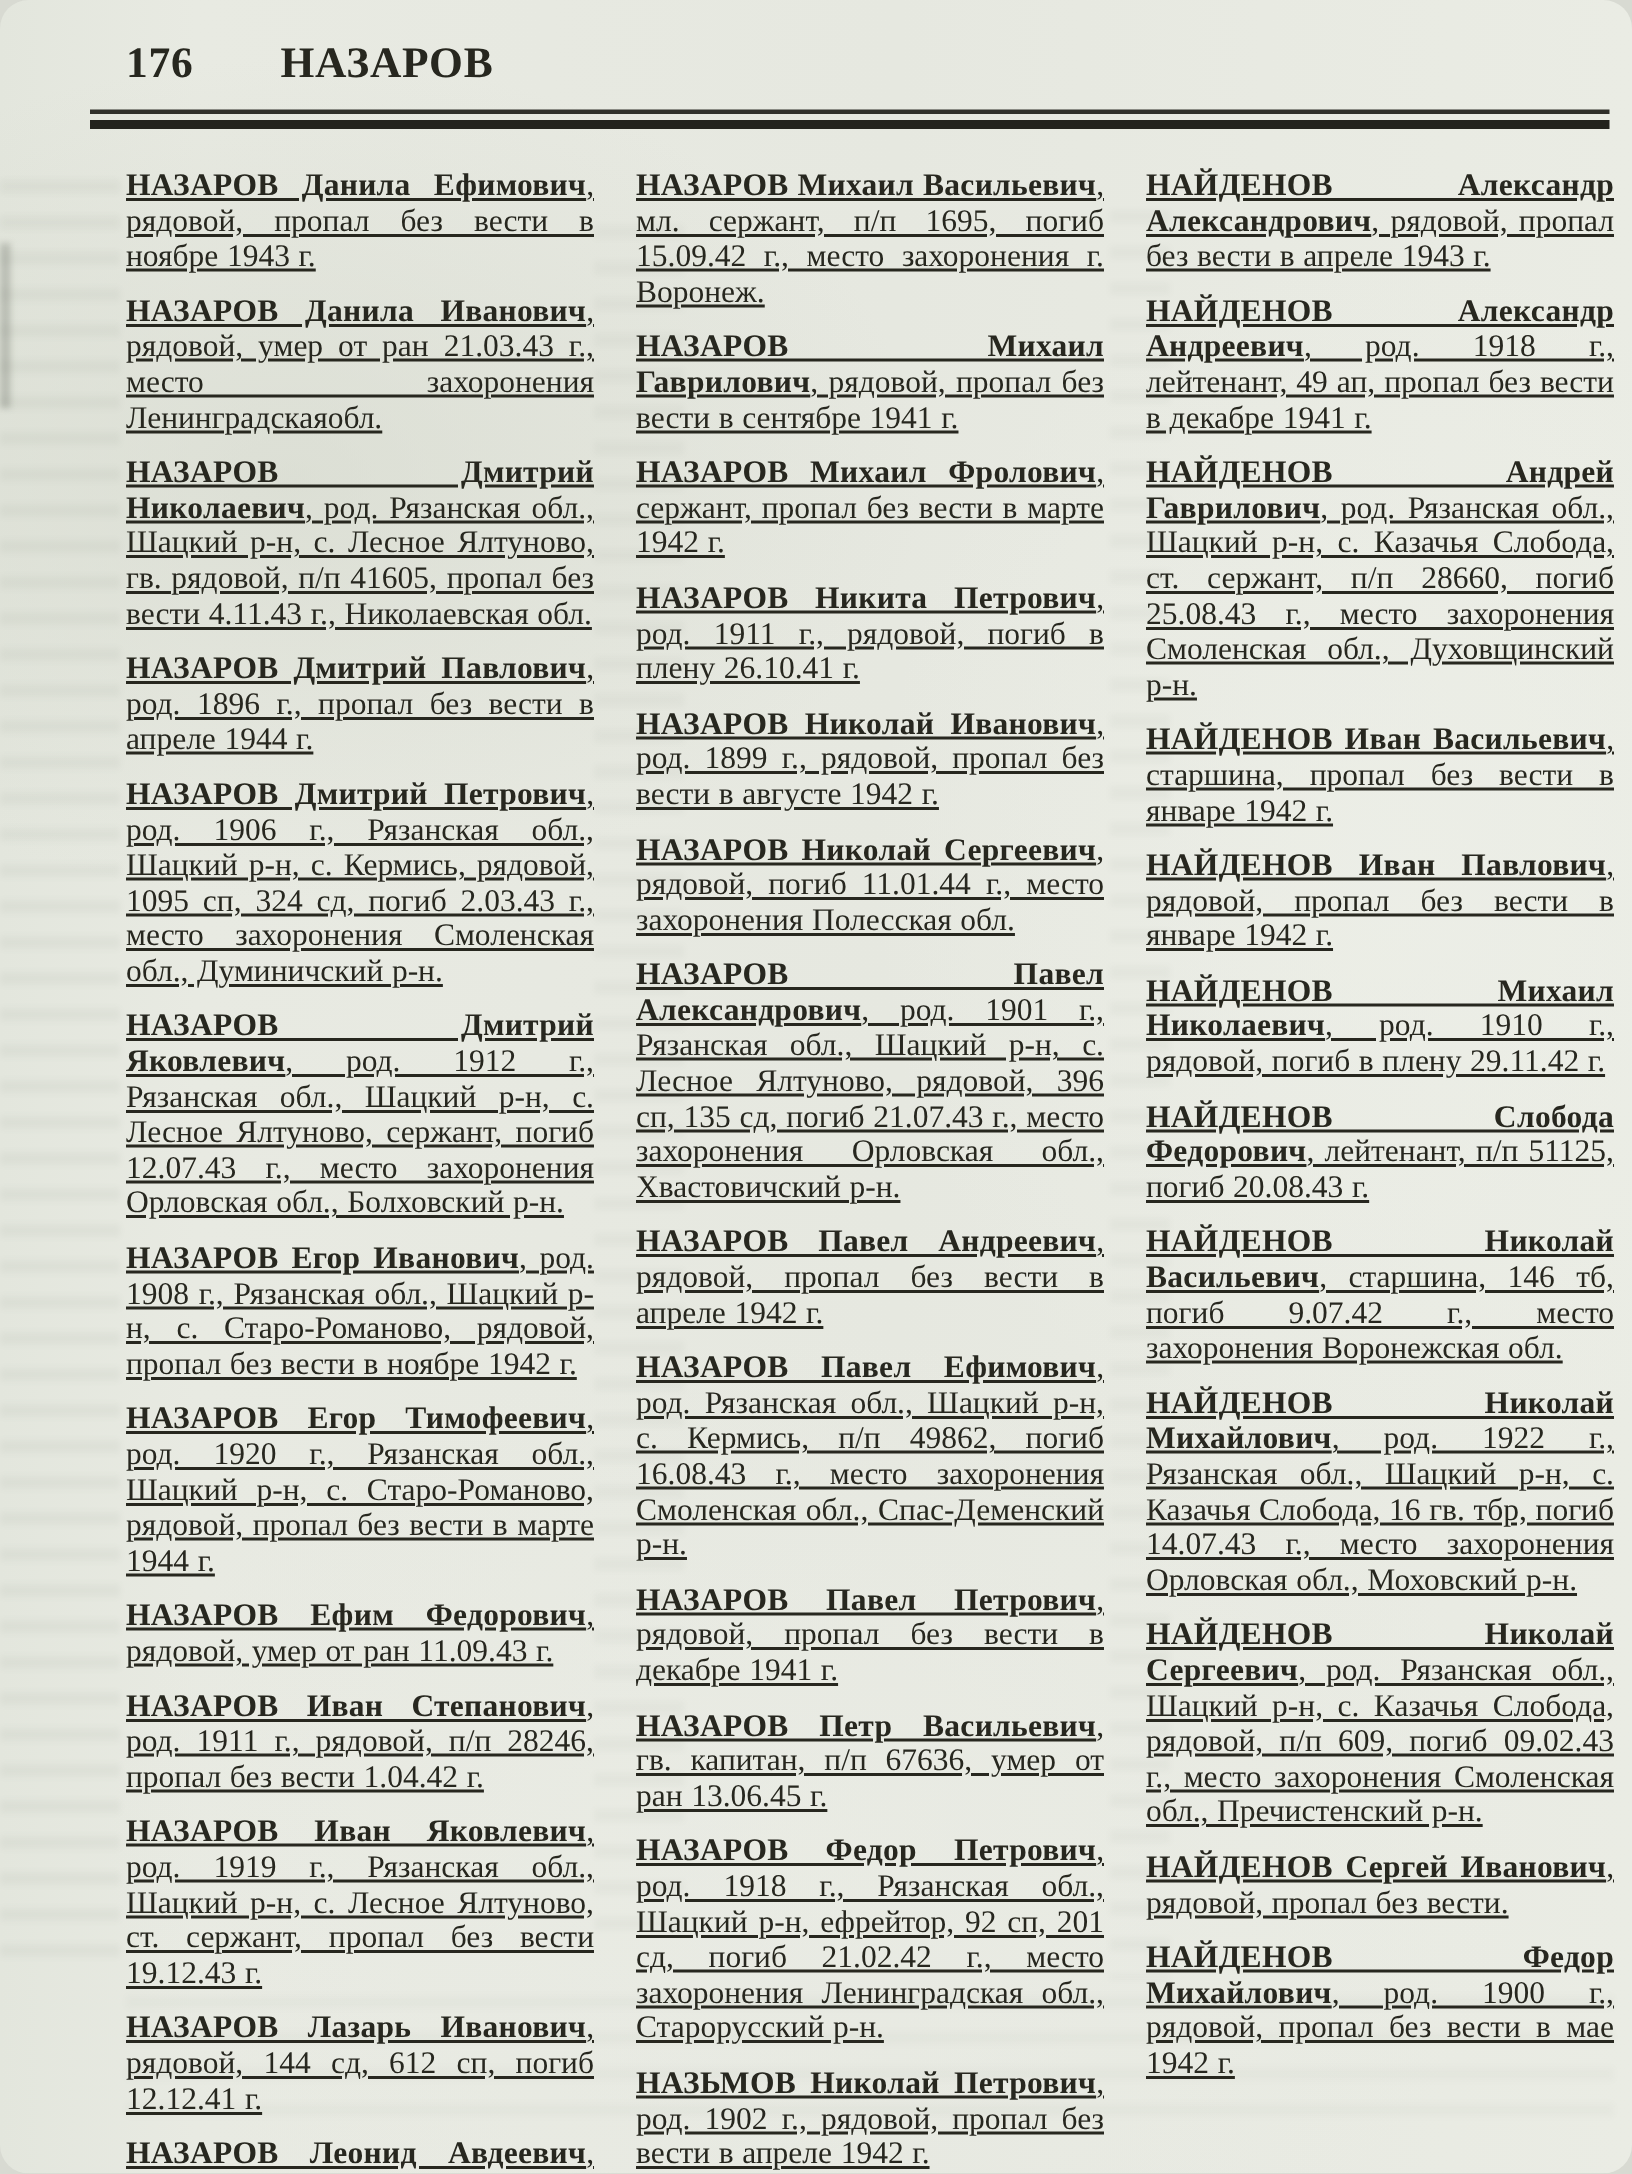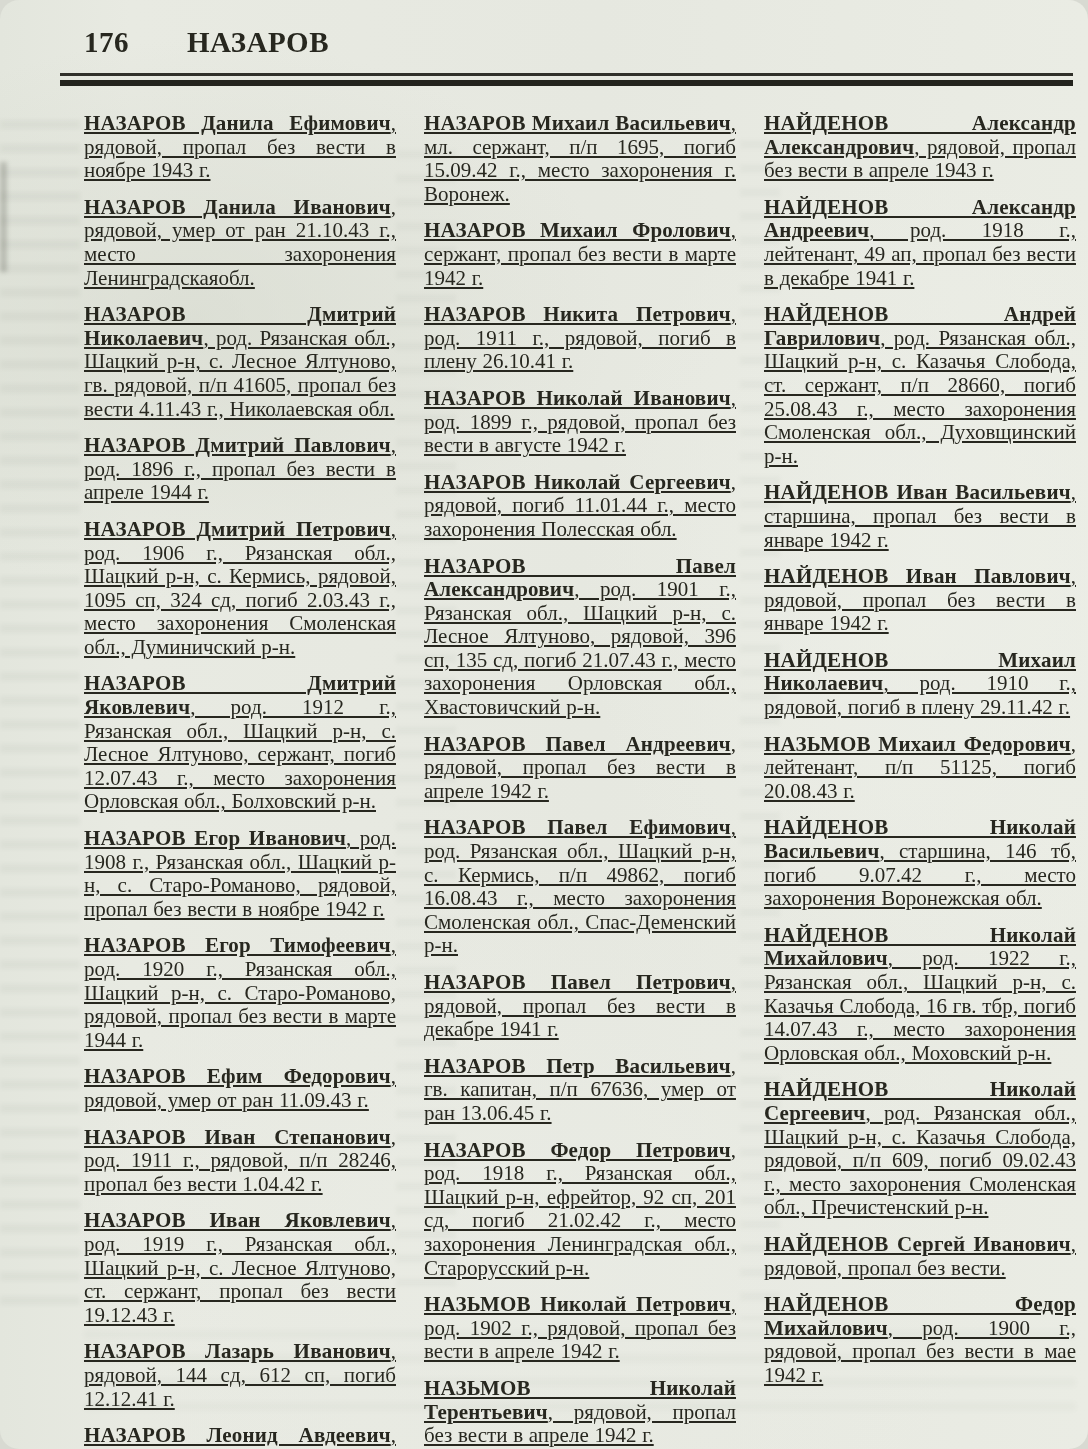--- a/index.html
+++ b/index.html
@@ -103,21 +103,21 @@
   <div class="rule">
     <div class="thin"></div>
     <div class="gap"></div>
     <div class="thick"></div>
   </div>
 
   <main class="columns">
     <section class="col">
     <p class="entry"><b class="entry-name">НАЗАРОВ Данила Ефимович</b><span class="entry-details">, рядовой, пропал без вести в ноябре 1943 г.</span></p>
 
-    <p class="entry"><b class="entry-name">НАЗАРОВ Данила Иванович</b><span class="entry-details">, рядовой, умер от ран 21.10.43 г., место захоронения Ленинградскаяобл.</span></p>
+    <p class="entry"><b class="entry-name">НАЗАРОВ Данила Иванович</b><span class="entry-details">, рядовой, умер от ран 21.03.43 г., место захоронения Ленинградскаяобл.</span></p>
 
     <p class="entry"><b class="entry-name">НАЗАРОВ Дмитрий Николаевич</b><span class="entry-details">, род. Рязанская обл., Шацкий р-н, с. Лесное Ялтуново, гв. рядовой, п/п 41605, пропал без вести 4.11.43 г., Николаевская обл.</span></p>
 
     <p class="entry"><b class="entry-name">НАЗАРОВ Дмитрий Павлович</b><span class="entry-details">, род. 1896 г., пропал без вести в апреле 1944 г.</span></p>
 
     <p class="entry"><b class="entry-name">НАЗАРОВ Дмитрий Петрович</b><span class="entry-details">, род. 1906 г., Рязанская обл., Шацкий р-н, с. Кермись, рядовой, 1095 сп, 324 сд, погиб 2.03.43 г., место захоронения Смоленская обл., Думиничский р-н.</span></p>
 
     <p class="entry"><b class="entry-name">НАЗАРОВ Дмитрий Яковлевич</b><span class="entry-details">, род. 1912 г., Рязанская обл., Шацкий р-н, с. Лесное Ялтуново, сержант, погиб 12.07.43 г., место захоронения Орловская обл., Болховский р-н.</span></p>
 
     <p class="entry"><b class="entry-name">НАЗАРОВ Егор Иванович</b><span class="entry-details">, род. 1908 г., Рязанская обл., Шацкий р-н, с. Старо-Романово, рядовой, пропал без вести в ноябре 1942 г.</span></p>
@@ -130,20 +130,21 @@
 
     <p class="entry"><b class="entry-name">НАЗАРОВ Иван Яковлевич</b><span class="entry-details">, род. 1919 г., Рязанская обл., Шацкий р-н, с. Лесное Ялтуново, ст. сержант, пропал без вести 19.12.43 г.</span></p>
 
     <p class="entry"><b class="entry-name">НАЗАРОВ Лазарь Иванович</b><span class="entry-details">, рядовой, 144 сд, 612 сп, погиб 12.12.41 г.</span></p>
 
     <p class="entry"><b class="entry-name">НАЗАРОВ Леонид Авдеевич</b><span class="entry-details">, рядовой, пропал без вести в мае 1944 г.</span></p>
   </section>
     <section class="col">
     <p class="entry"><b class="entry-name">НАЗАРОВ Михаил Васильевич</b><span class="entry-details">, мл. сержант, п/п 1695, погиб 15.09.42 г., место захоронения г. Воронеж.</span></p>
 
+    <p class="entry"><b class="entry-name">НАЗАРОВ Михаил Гаврилович</b><span class="entry-details">, рядовой, пропал без вести в сентябре 1941 г.</span></p>
 
     <p class="entry"><b class="entry-name">НАЗАРОВ Михаил Фролович</b><span class="entry-details">, сержант, пропал без вести в марте 1942 г.</span></p>
 
     <p class="entry"><b class="entry-name">НАЗАРОВ Никита Петрович</b><span class="entry-details">, род. 1911 г., рядовой, погиб в плену 26.10.41 г.</span></p>
 
     <p class="entry"><b class="entry-name">НАЗАРОВ Николай Иванович</b><span class="entry-details">, род. 1899 г., рядовой, пропал без вести в августе 1942 г.</span></p>
 
     <p class="entry"><b class="entry-name">НАЗАРОВ Николай Сергеевич</b><span class="entry-details">, рядовой, погиб 11.01.44 г., место захоронения Полесская обл.</span></p>
 
     <p class="entry"><b class="entry-name">НАЗАРОВ Павел Александрович</b><span class="entry-details">, род. 1901 г., Рязанская обл., Шацкий р-н, с. Лесное Ялтуново, рядовой, 396 сп, 135 сд, погиб 21.07.43 г., место захоронения Орловская обл., Хвастовичский р-н.</span></p>
@@ -169,21 +170,21 @@
 
     <p class="entry"><b class="entry-name">НАЙДЕНОВ Андрей Гаврилович</b><span class="entry-details">, род. Рязанская обл., Шацкий р-н, с. Казачья Слобода, ст. сержант, п/п 28660, погиб 25.08.43 г., место захоронения Смоленская обл., Духовщинский р-н.</span></p>
 
 
     <p class="entry"><b class="entry-name">НАЙДЕНОВ Иван Васильевич</b><span class="entry-details">, старшина, пропал без вести в январе 1942 г.</span></p>
 
     <p class="entry"><b class="entry-name">НАЙДЕНОВ Иван Павлович</b><span class="entry-details">, рядовой, пропал без вести в январе 1942 г.</span></p>
 
     <p class="entry"><b class="entry-name">НАЙДЕНОВ Михаил Николаевич</b><span class="entry-details">, род. 1910 г., рядовой,  погиб в плену 29.11.42 г.</span></p>
 
-    <p class="entry"><b class="entry-name">НАЗЬМОВ Михаил Федорович</b><span class="entry-details">, лейтенант, п/п 51125, погиб 20.08.43 г.</span></p>
+    <p class="entry"><b class="entry-name">НАЙДЕНОВ Слобода Федорович</b><span class="entry-details">, лейтенант, п/п 51125, погиб 20.08.43 г.</span></p>
 
     <p class="entry"><b class="entry-name">НАЙДЕНОВ Николай Васильевич</b><span class="entry-details">, старшина, 146 тб, погиб 9.07.42 г., место захоронения Воронежская обл.</span></p>
 
     <p class="entry"><b class="entry-name">НАЙДЕНОВ Николай Михайлович</b><span class="entry-details">, род. 1922 г., Рязанская обл., Шацкий р-н, с. Казачья Слобода, 16 гв. тбр, погиб 14.07.43 г., место захоронения Орловская обл., Моховский р-н.</span></p>
 
     <p class="entry"><b class="entry-name">НАЙДЕНОВ Николай Сергеевич</b><span class="entry-details">, род. Рязанская обл., Шацкий р-н, с. Казачья Слобода, рядовой, п/п 609, погиб 09.02.43 г., место захоронения Смоленская обл., Пречистенский р-н.</span></p>
 
     <p class="entry"><b class="entry-name">НАЙДЕНОВ Сергей Иванович</b><span class="entry-details">, рядовой, пропал без вести.</span></p>
 
     <p class="entry"><b class="entry-name">НАЙДЕНОВ Федор Михайлович</b><span class="entry-details">, род. 1900 г., рядовой, пропал без вести в мае 1942 г.</span></p>

